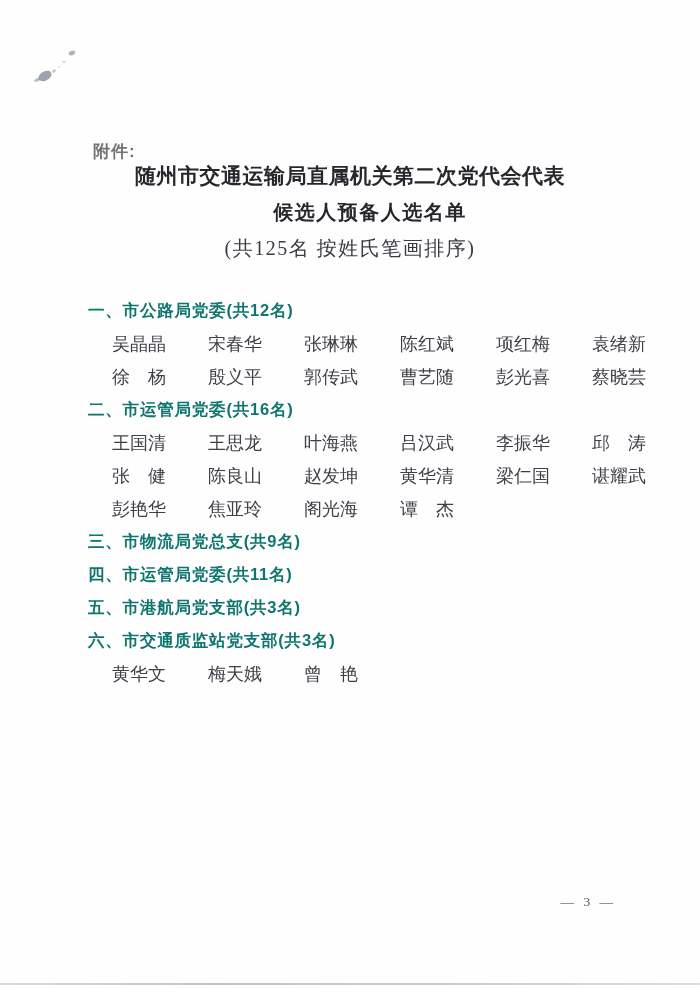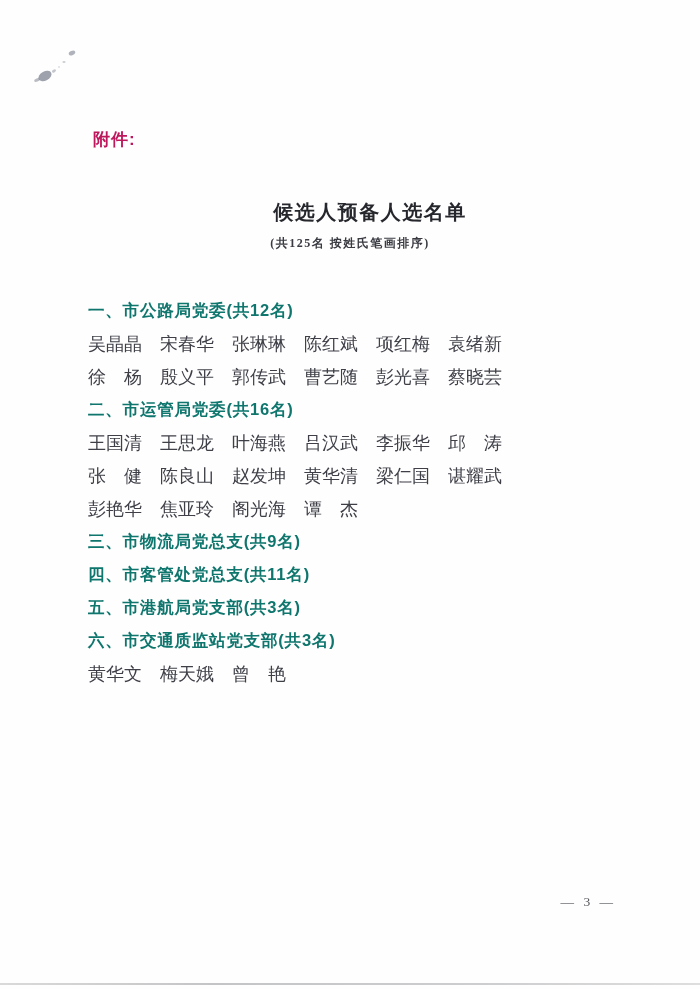--- a/index.html
+++ b/index.html
@@ -34,25 +34,25 @@
     position: absolute;
     left: 28px;
     top: 38px;
     width: 60px;
     height: 50px;
   }
 
   .attachment-label {
     position: absolute;
     left: 93px;
-    top: 128px;
+    top: 140px;
     font-family: "Liberation Sans", sans-serif;
     font-weight: 700;
     font-size: 17px;
-    color: #be185d;
+    color: #737373;
     letter-spacing: 1px;
   }
 
   .doc-title-1 {
     position: absolute;
     left: 0;
     top: 162px;
     width: 100%;
     text-align: center;
     font-family: "Liberation Sans", sans-serif;
@@ -73,24 +73,23 @@
     color: #26272d;
     letter-spacing: 1.5px;
     margin-left: 20px;
   }
   .doc-subtitle {
     position: absolute;
     left: 0;
     top: 235px;
     width: 100%;
     text-align: center;
-    font-size: 12px;
+    font-size: 20px;
     color: #3a3b42;
     letter-spacing: 1.5px;
-    font-weight: bold;
   }
 
   .sections {
     position: absolute;
     left: 88px;
     top: 294px;
     width: 540px;
   }
   .line {
     height: 33px;
@@ -108,20 +107,21 @@
   .name-row {
     gap: 18px;
   }
   .candidate-name {
     display: inline-block;
     width: 54px;
     font-size: 18px;
     color: #3e3f47;
     white-space: pre;
     letter-spacing: 0;
+    margin-left: 24px;
   }
 
   .page-number {
     position: absolute;
     top: 894px;
     right: 84px;
     font-size: 13.5px;
     color: #54555c;
     letter-spacing: 3px;
     white-space: nowrap;
@@ -136,20 +136,21 @@
     <ellipse cx="17" cy="38" rx="7" ry="4.5" fill="#7e8390" opacity="0.75" transform="rotate(-28 17 38)"></ellipse>
     <ellipse cx="9" cy="42" rx="3" ry="1.6" fill="#8a8f9a" opacity="0.6" transform="rotate(-20 9 42)"></ellipse>
     <ellipse cx="26" cy="33" rx="2.2" ry="1.3" fill="#9298a3" opacity="0.55" transform="rotate(-30 26 33)"></ellipse>
     <ellipse cx="36" cy="24" rx="1.6" ry="1" fill="#9aa0aa" opacity="0.5"></ellipse>
     <ellipse cx="44" cy="15" rx="3.4" ry="2.2" fill="#868b97" opacity="0.65" transform="rotate(-25 44 15)"></ellipse>
     <ellipse cx="31" cy="29" rx="1" ry="0.8" fill="#a0a5af" opacity="0.5"></ellipse>
   </svg>
 
   <div class="attachment-label">附件:</div>
 
+  <div class="doc-title-1">随州市交通运输局直属机关第二次党代会代表</div>
 
   <div class="doc-title-2">候选人预备人选名单</div>
 
   <div class="doc-subtitle">(共125名 按姓氏笔画排序)</div>
 
   <div class="sections" id="sections">
       <div class="line section-heading">一、市公路局党委(共12名)</div>
       <div class="line name-row">
         <span class="candidate-name">吴晶晶</span>
         <span class="candidate-name">宋春华</span>
@@ -183,21 +184,21 @@
         <span class="candidate-name">梁仁国</span>
         <span class="candidate-name">谌耀武</span>
       </div>
       <div class="line name-row">
         <span class="candidate-name">彭艳华</span>
         <span class="candidate-name">焦亚玲</span>
         <span class="candidate-name">阁光海</span>
         <span class="candidate-name">谭　杰</span>
       </div>
       <div class="line section-heading">三、市物流局党总支(共9名)</div>
-      <div class="line section-heading">四、市客管处党总支(共11名)</div>
+      <div class="line section-heading">四、市运管局党委(共11名)</div>
       <div class="line section-heading">五、市港航局党支部(共3名)</div>
       <div class="line section-heading">六、市交通质监站党支部(共3名)</div>
       <div class="line name-row">
         <span class="candidate-name">黄华文</span>
         <span class="candidate-name">梅天娥</span>
         <span class="candidate-name">曾　艳</span>
       </div>
     </div>
 
   <div class="page-number">— 3 —</div>

